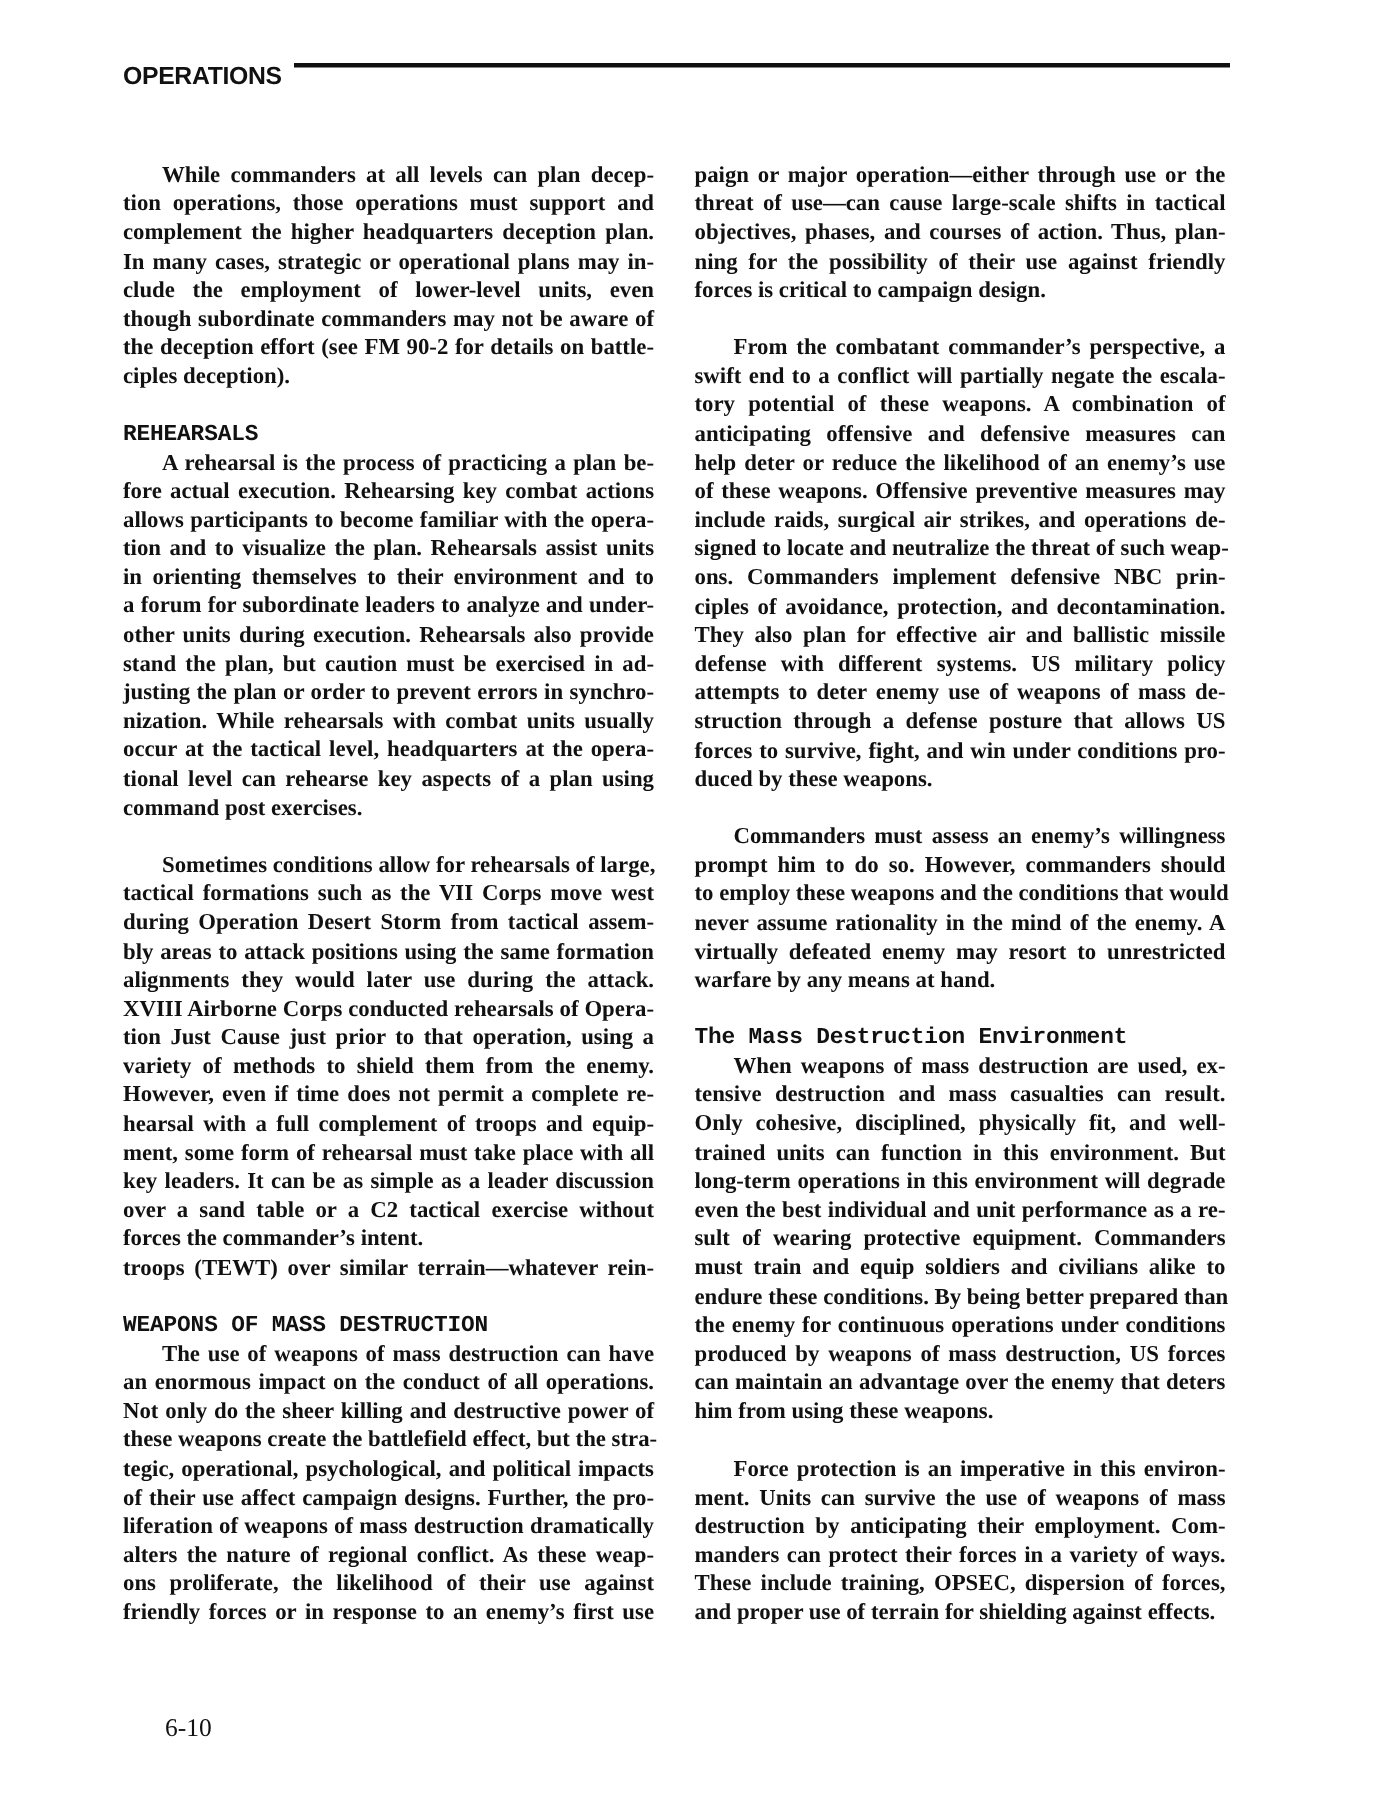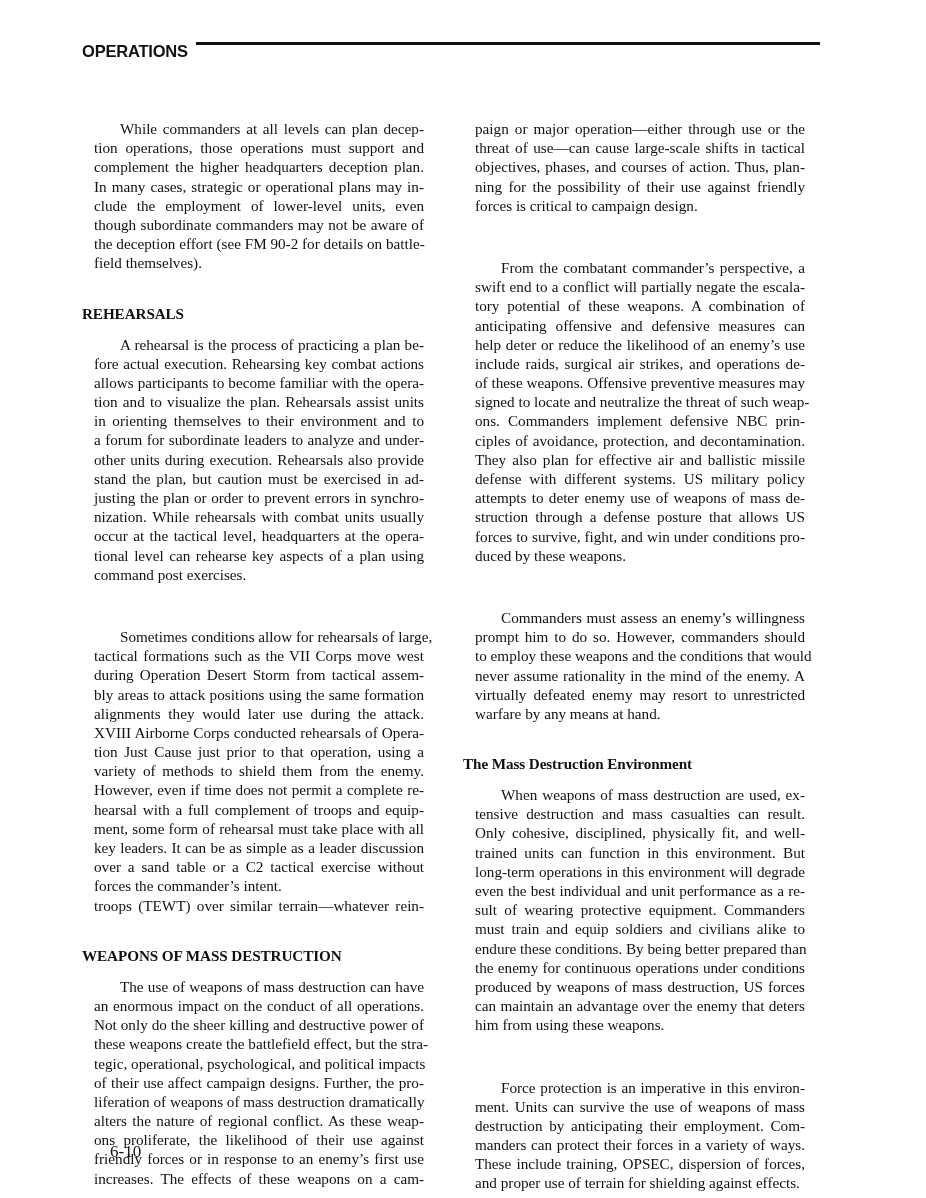--- a/index.html
+++ b/index.html
@@ -6,43 +6,43 @@
   body { width: 926px; height: 1198px; position: relative; overflow: hidden; color: #111; }
   .header { position: absolute; left: 82px; top: 42px; width: 738px; height: 22px; display: flex; }
   .header-title { font-family: "Liberation Sans", sans-serif; font-weight: bold; font-size: 16.5px; letter-spacing: -0.2px; line-height: 18px; white-space: nowrap; }
   .header-rule { flex: 1; height: 3px; background: #111; margin-left: 8px; margin-bottom: 3px; }
   .col { position: absolute; top: 107px; width: 354px; font-family: "Liberation Serif", serif; font-size: 15.2px; line-height: 19.2px; }
   .col-left { left: 82px; }
   .col-right { left: 463px; }
   .line { display: block; text-align: justify; text-align-last: justify; white-space: nowrap; height: 19.2px; overflow: visible; }
   .line.last { text-align-last: left; }
   .line.indent { text-indent: 26px; }
-  .para { margin: 12px; }
+  .para { margin: 0; font-weight: bold; }
   .gap { height: 19px; }
-  .heading { font-family: Liberation Serif, serif; font-weight: bold; font-size: 15.2px; line-height: 19px; margin: 0; white-space: nowrap; letter-spacing: -0.1px; }
+  .heading { font-family: Liberation Mono, monospace; font-weight: bold; font-size: 15.2px; line-height: 19px; margin: 0; white-space: nowrap; letter-spacing: -0.1px; }
   .folio { position: absolute; left: 82px; top: 1142px; font-family: "Liberation Serif", serif; font-size: 17px; line-height: 20px; margin-left: 28px; }
 </style>
 </head>
 <body>
 
 <div class="header">
   <span class="header-title">OPERATIONS</span>
   <span class="header-rule"></span>
 </div>
 
 <div class="col col-left">
   <div class="para">
       <span class="line indent">While commanders at all levels can plan decep-</span>
       <span class="line">tion operations, those operations must support and</span>
       <span class="line">complement the higher headquarters deception plan.</span>
       <span class="line">In many cases, strategic or operational plans may in-</span>
       <span class="line">clude the employment of lower-level units, even</span>
       <span class="line">though subordinate commanders may not be aware of</span>
       <span class="line">the deception effort (see FM 90-2 for details on battle-</span>
-      <span class="line last">field themselves).</span>
+      <span class="line last">ciples deception).</span>
     </div>
   <div class="gap"></div>
   <h2 class="heading">REHEARSALS</h2>
   <div class="para">
       <span class="line indent">A rehearsal is the process of practicing a plan be-</span>
       <span class="line">fore actual execution. Rehearsing key combat actions</span>
       <span class="line">allows participants to become familiar with the opera-</span>
       <span class="line">tion and to visualize the plan.  Rehearsals assist units</span>
       <span class="line">in orienting themselves to their environment and to</span>
       <span class="line">a forum for subordinate leaders to analyze and under-</span>
@@ -78,41 +78,40 @@
       <span class="line indent">The use of weapons of mass destruction can have</span>
       <span class="line">an enormous impact on the conduct of all operations.</span>
       <span class="line">Not only do the sheer killing and destructive power of</span>
       <span class="line">these weapons create the battlefield effect, but the stra-</span>
       <span class="line">tegic, operational, psychological, and political impacts</span>
       <span class="line">of their use affect campaign designs.  Further, the pro-</span>
       <span class="line">liferation of weapons of mass destruction dramatically</span>
       <span class="line">alters the nature of regional conflict.  As these weap-</span>
       <span class="line">ons proliferate, the likelihood of their use against</span>
       <span class="line">friendly forces or in response to an enemy’s first use</span>
-      <span class="line">increases.  The effects of these weapons on a cam-</span>
     </div>
 </div>
 
 <div class="col col-right">
   <div class="para">
       <span class="line">paign or major operation—either through use or the</span>
       <span class="line">threat of use—can cause large-scale shifts in tactical</span>
       <span class="line">objectives, phases, and courses of action.  Thus, plan-</span>
       <span class="line">ning for the possibility of their use against friendly</span>
       <span class="line last">forces is critical to campaign design.</span>
     </div>
   <div class="gap"></div>
   <div class="para">
       <span class="line indent">From the combatant commander’s perspective, a</span>
       <span class="line">swift end to a conflict will partially negate the escala-</span>
       <span class="line">tory potential of these weapons.  A combination of</span>
       <span class="line">anticipating offensive and defensive measures can</span>
       <span class="line">help deter or reduce the likelihood of an enemy’s use</span>
+      <span class="line">of these weapons. Offensive preventive measures may</span>
       <span class="line">include raids, surgical air strikes, and operations de-</span>
-      <span class="line">of these weapons. Offensive preventive measures may</span>
       <span class="line">signed to locate and neutralize the threat of such weap-</span>
       <span class="line">ons. Commanders implement defensive NBC prin-</span>
       <span class="line">ciples of avoidance, protection, and decontamination.</span>
       <span class="line">They also plan for effective air and ballistic missile</span>
       <span class="line">defense with different systems.  US military policy</span>
       <span class="line">attempts to deter enemy use of weapons of mass de-</span>
       <span class="line">struction through a defense posture that allows US</span>
       <span class="line">forces to survive, fight, and win under conditions pro-</span>
       <span class="line last">duced by these weapons.</span>
     </div>

